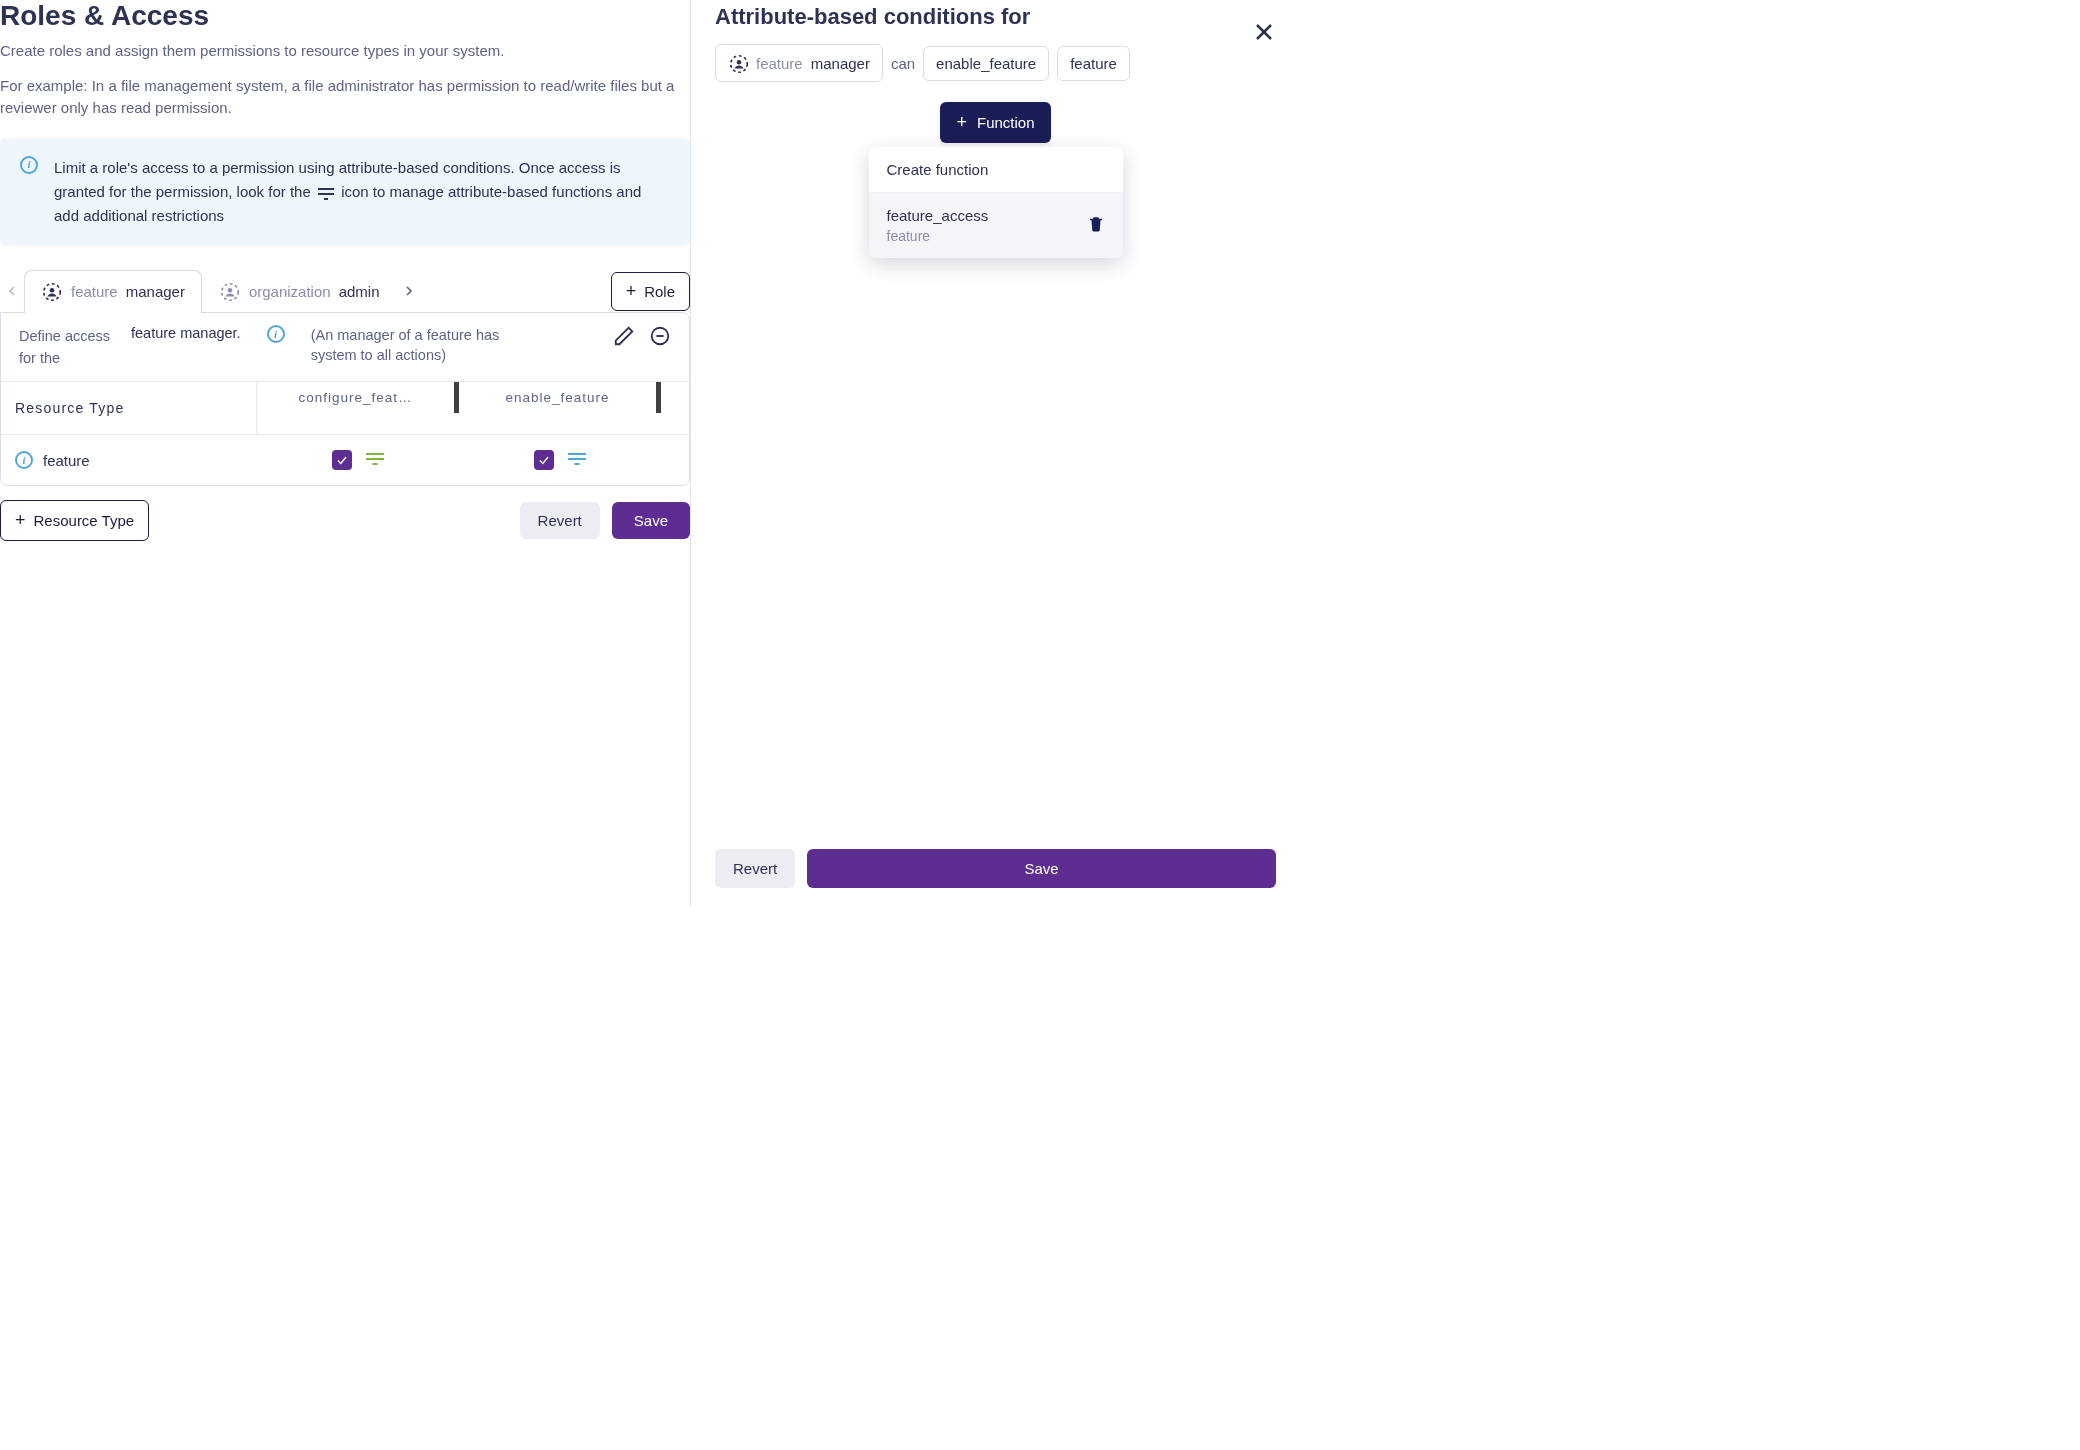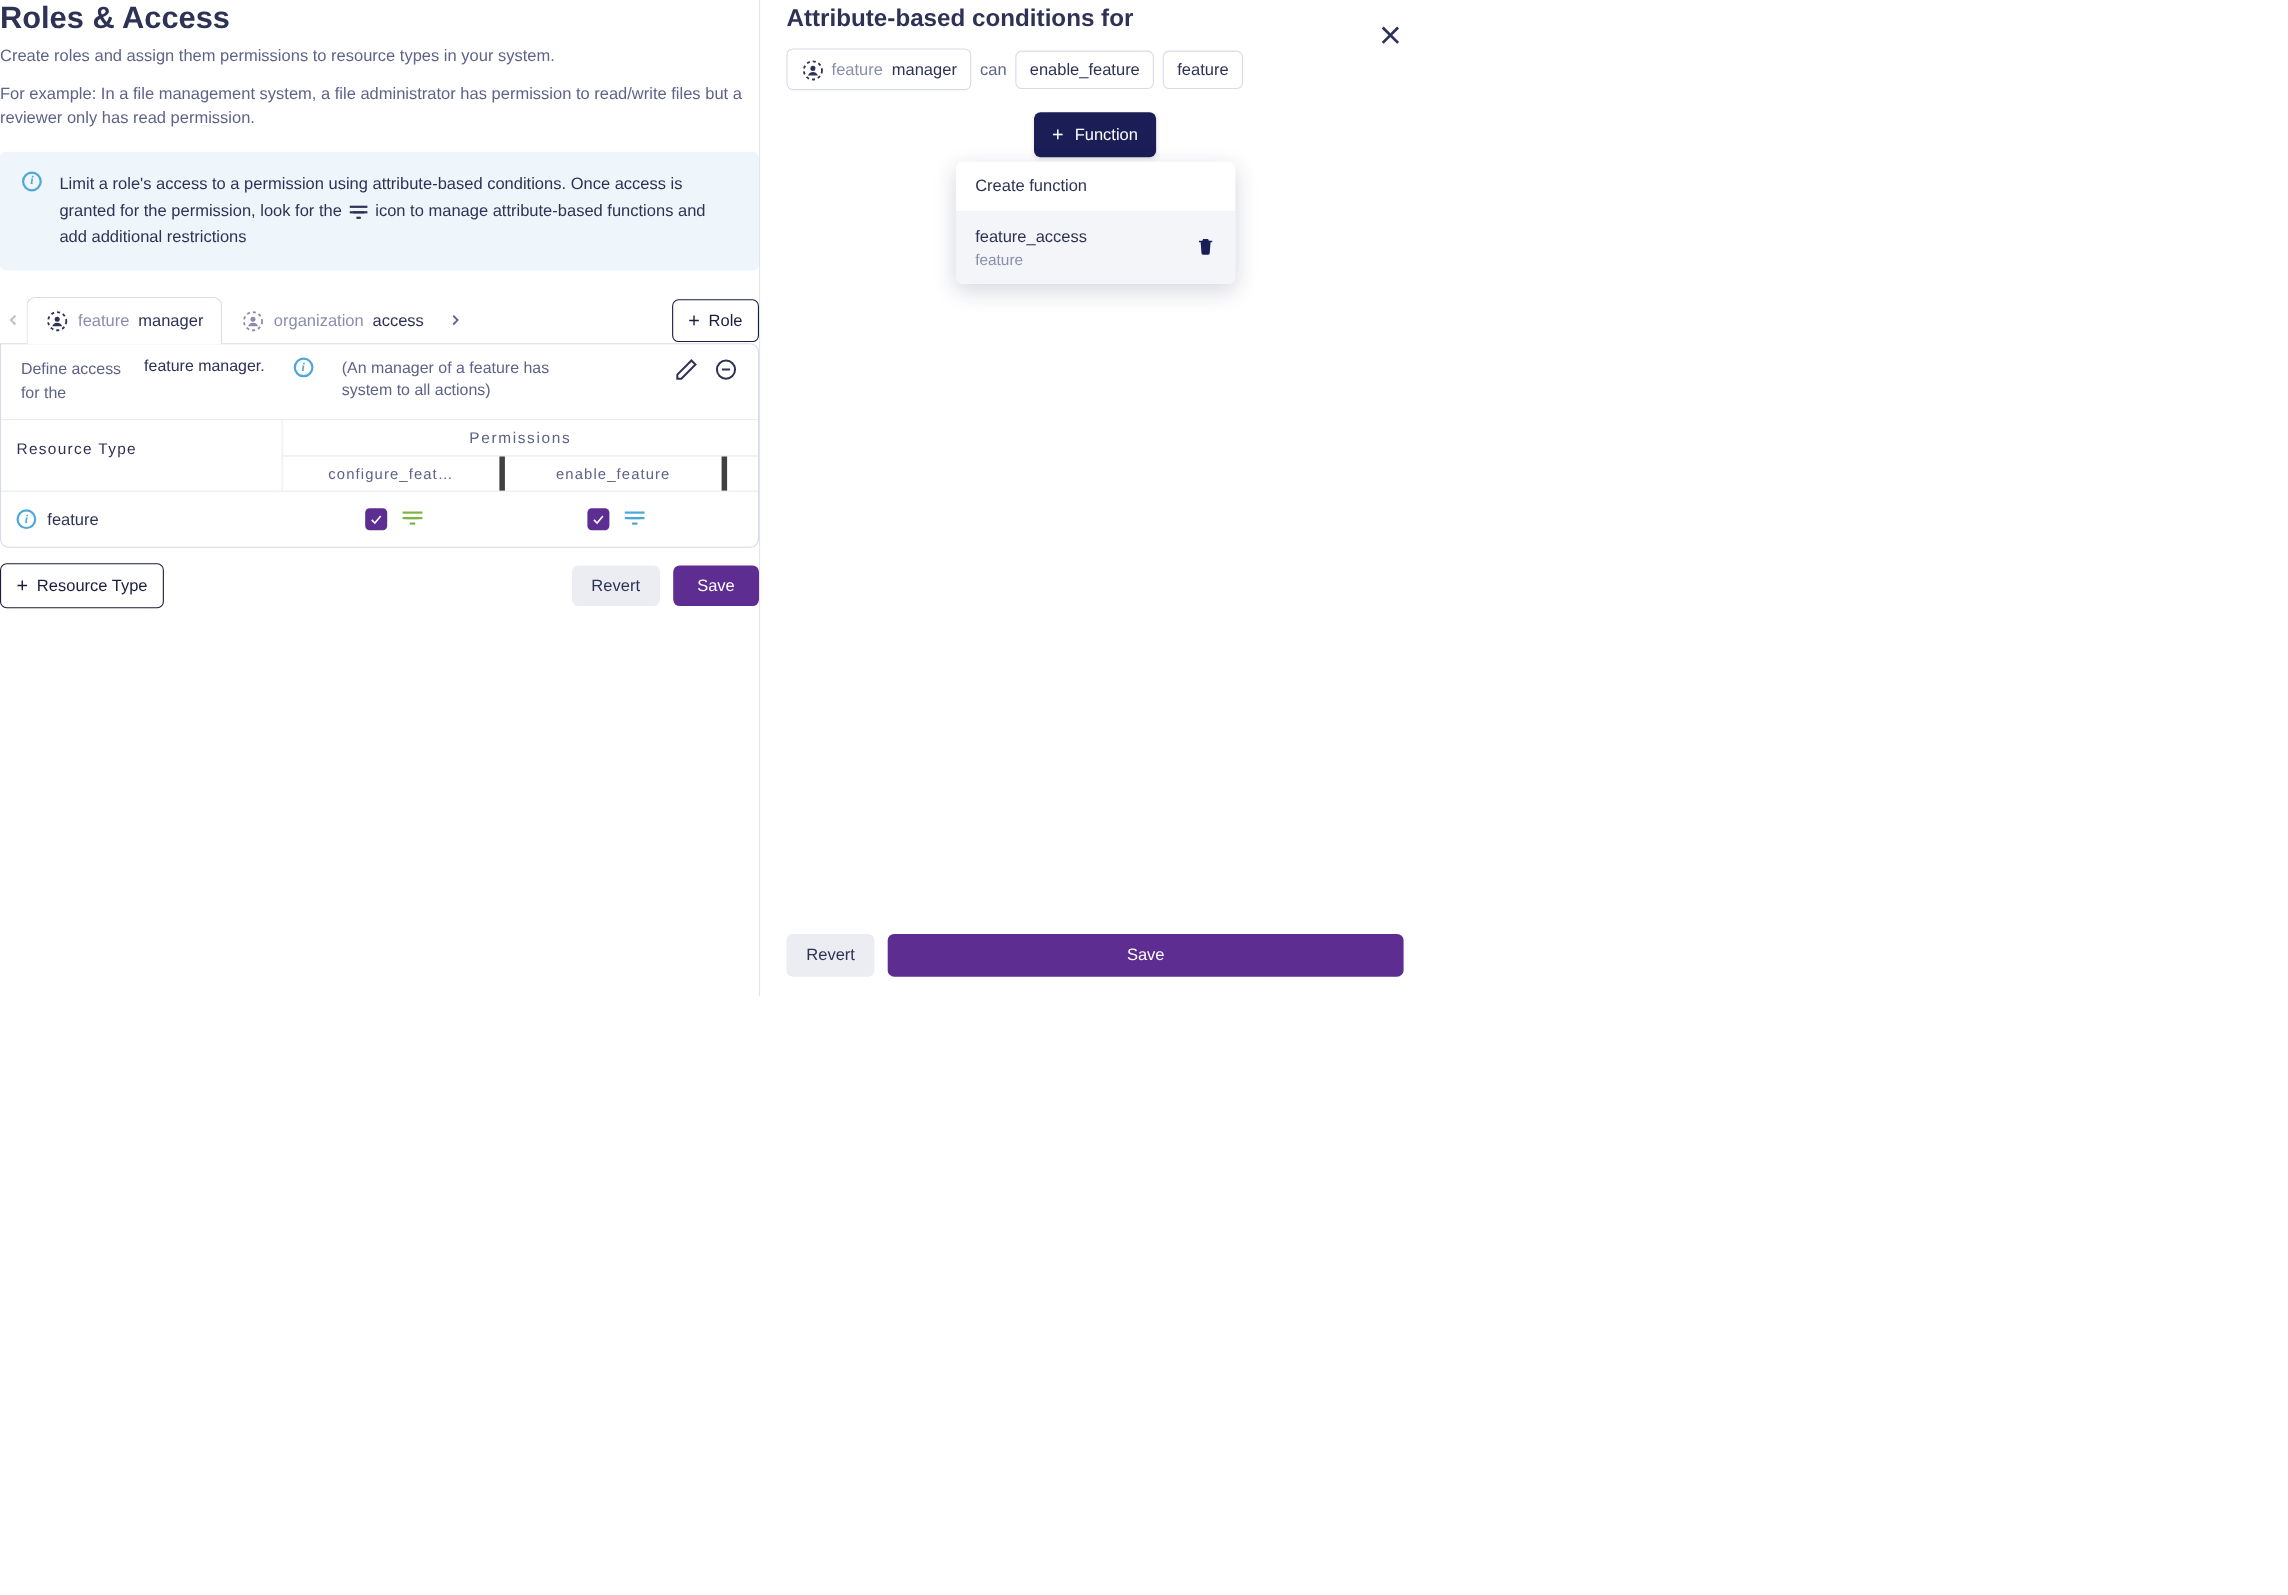--- a/index.html
+++ b/index.html
@@ -141,21 +141,21 @@
       </div>
       <div class="tab">
         <span class="role-ic">
           <svg viewBox="0 0 24 24" fill="none" stroke="#8a8eac" stroke-width="1.8">
               <circle cx="12" cy="12" r="9" stroke-dasharray="3 3"></circle>
               <circle cx="12" cy="10" r="2.5" fill="#8a8eac" stroke="none"></circle>
               <path d="M7 17c1-2.5 3-3.5 5-3.5s4 1 5 3.5" fill="#8a8eac" stroke="none"></path>
             </svg>
         </span>
         <span class="tab-label-light">organization</span>
-        <span class="tab-label-dark" style="color:#2e3255">access</span>
+        <span class="tab-label-dark" style="color:#2e3255">admin</span>
       </div>
       <div class="tab-scroll-right">
         <svg viewBox="0 0 24 24" width="16" height="16" fill="none" stroke="currentColor" stroke-width="2.5">
             <polyline points="9 18 15 12 9 6"></polyline>
           </svg>
       </div>
       <button class="btn-role">
         <span class="plus">+</span>
         <span>Role</span>
       </button>
@@ -181,21 +181,20 @@
                 <line x1="8" y1="12" x2="16" y2="12"></line>
               </svg>
           </span>
         </div>
       </div>
 
       <div class="perm-table">
         <div class="perm-head-row">
           <div class="perm-rt">Resource Type</div>
           <div class="perm-cols">
-            <div class="perm-cols-title">Permissions</div>
             <div class="perm-sub">
               <div class="perm-sub-cell">configure_feat…</div>
               <div class="perm-sub-cell">enable_feature</div>
               <div class="perm-sub-cell" style="flex:0 0 28px"></div>
             </div>
           </div>
         </div>
         <div class="perm-data-row">
           <div class="perm-rt-val">
             <span class="info-i">i</span>

